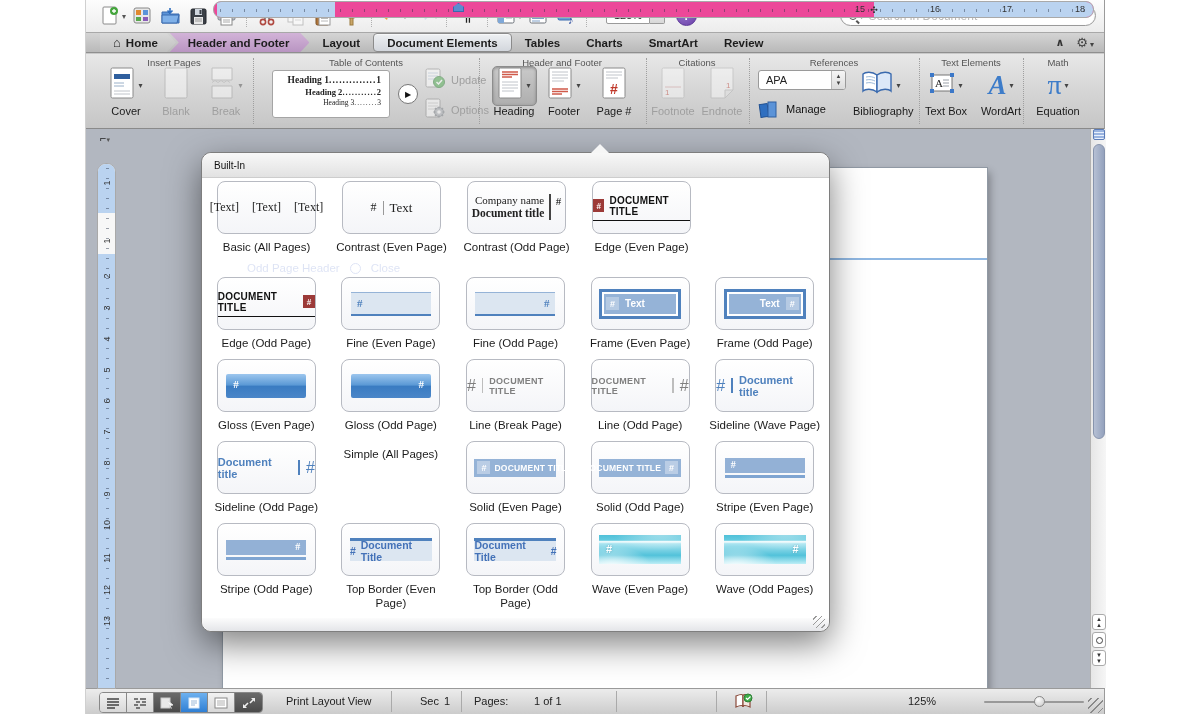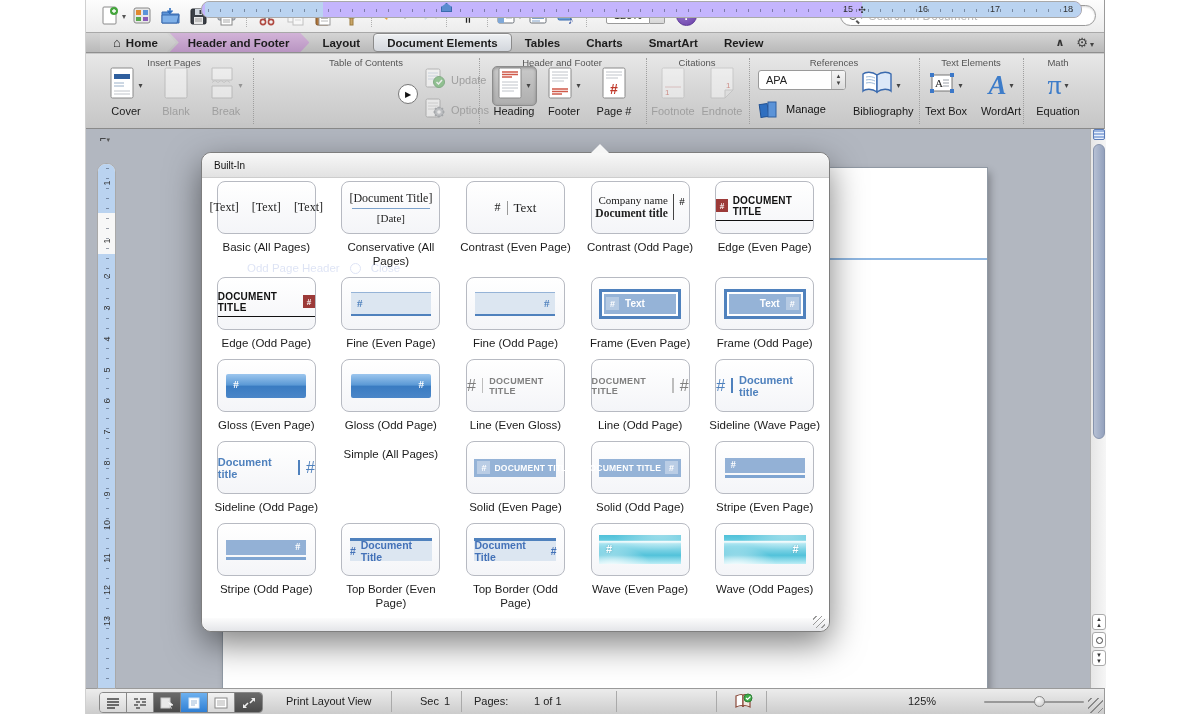--- a/index.html
+++ b/index.html
@@ -87,21 +87,21 @@
   .managebtn { position:absolute; display:flex; align-items:center; gap:6px; font-size:11px; color:#111; }
   .serifblue { font-family:"Liberation Serif","DejaVu Serif",serif; color:#3d7cc9; }
 
   
   .docarea { position:absolute; left:0; top:129px; width:1004px; height:559px; background:#b2b7c0; overflow:hidden; }
   .page { position:absolute; left:137px; top:39px; width:764px; height:560px; background:#fff;
     box-shadow:0 0 0 1px #9099a4, 3px 4px 8px rgba(0,0,0,.3); }
   .header-line { position:absolute; left:0; right:0; top:90px; height:2px; background:#8fb7e2; }
 
   
-  .rulerh { position:absolute; left:115px; top:1px; width:881px; height:17px; background:#c4b5fd;
+  .rulerh { position:absolute; left:127px; top:1px; width:881px; height:17px; background:#ec4899;
     border:1px solid #a9a9a9; border-radius:8px; overflow:hidden; z-index:2; }
   .rh-blue { position:absolute; top:0; bottom:0; background:#bad3f0; }
   .rh-ticks { position:absolute; top:7px; height:3px;
     background:repeating-linear-gradient(to right, rgba(40,50,70,.45) 0 1px, transparent 1px 12px); }
   .rh-num { position:absolute; top:2px; font-size:9px; color:#333; transform:translateX(-50%); }
   .rh-indent { position:absolute; left:239px; top:1px; width:11px; height:9px; background:#5b8cd0;
     clip-path:polygon(0 45%,50% 0,100% 45%,100% 100%,0 100%); border:1px solid #3a6aae; }
   .rh-marker { position:absolute; top:3px; width:10px; height:10px; color:#333; font-size:9px; line-height:10px; text-align:center; }
   .rulerv { position:absolute; left:11px; top:163px; width:19px; height:526px; background:#f7f7f7;
     border:1px solid #a9a9a9; border-radius:9px 9px 0 0; overflow:hidden; z-index:2; }
@@ -452,20 +452,25 @@
           <div class="ric">
             <span><svg width="26" height="32" viewBox="0 0 26 32">
                 <path d="M3 1 h20 v12 h-20 z" fill="#fdfdfd" stroke="#9a9a9a"></path>
                 <path d="M3 19 h20 v12 h-20 z" fill="#fdfdfd" stroke="#9a9a9a"></path>
                 <path d="M3 15.5 l3 -2 3 2 3 -2 3 2 3 -2 3 2" fill="none" stroke="#aaa"></path>
               </svg></span>
             <span class="rdd">▾</span>
           </div>
           <div class="rlabel">Break</div>
         </div>
+        <div class="tocbox" style="left:186px;top:16px;width:118px;height:48px">
+          <div><span>Heading 1</span><span style="letter-spacing:1px">..............</span><span>1</span></div>
+          <div><span>Heading 2</span><span style="letter-spacing:1px">...........</span><span>2</span></div>
+          <div><span>Heading 3</span><span style="letter-spacing:1px">........</span><span>3</span></div>
+        </div>
         <div class="tocplay" style="left:312px;top:30px">▶</div>
         <div class="tocbtn" style="left:338px;top:14px">
           <span><svg width="22" height="22" viewBox="0 0 22 22">
               <rect x="2" y="1" width="14" height="18" rx="1.5" fill="#fff" stroke="#8a8a8a"></rect>
               <path d="M4 5h10M4 8h10M4 11h7" stroke="#b8c8dc"></path>
               <circle cx="15" cy="14" r="5.5" fill="#4aa84a" stroke="#2f7d34"></circle>
               <path d="M12.5 14 l2 2 3.5 -4" stroke="#fff" stroke-width="1.5" fill="none"></path>
             </svg></span>
           <span>Update</span>
         </div>
@@ -659,30 +664,20 @@
                 <div class="pv-basic serif">
                   <span>[Text]</span>
                   <span>[Text]</span>
                   <span>[Text]</span>
                 </div>
               </div>
               <div class="glabel">Basic (All Pages)</div>
             </div>
             <div class="gcell">
               <div class="gbox">
-                <div class="pv-cons serif">
-                  <span>[Document Title]</span>
-                  <span class="ul"></span>
-                  <span class="date">[Date]</span>
-                </div>
-              </div>
-              <div class="glabel">Conservative (All Pages)</div>
-            </div>
-            <div class="gcell">
-              <div class="gbox">
                 <div class="pv-row serif" style="font-size:12px;color:#222">
                   <span>#</span>
                   <span class="vbar"></span>
                   <span style="font-size:13px">Text</span>
                 </div>
               </div>
               <div class="glabel">Contrast (Even Page)</div>
             </div>
             <div class="gcell">
               <div class="gbox">
@@ -771,21 +766,21 @@
               <div class="glabel">Gloss (Odd Page)</div>
             </div>
             <div class="gcell">
               <div class="gbox">
                 <div class="pv-line">
                   <span>#</span>
                   <span class="lb"></span>
                   <span class="lt">DOCUMENT TITLE</span>
                 </div>
               </div>
-              <div class="glabel">Line (Even Gloss)</div>
+              <div class="glabel">Line (Break Page)</div>
             </div>
             <div class="gcell">
               <div class="gbox">
                 <div class="pv-line">
                   <span class="lt">DOCUMENT TITLE</span>
                   <span class="lb"></span>
                   <span>#</span>
                 </div>
               </div>
               <div class="glabel">Line (Odd Page)</div>

